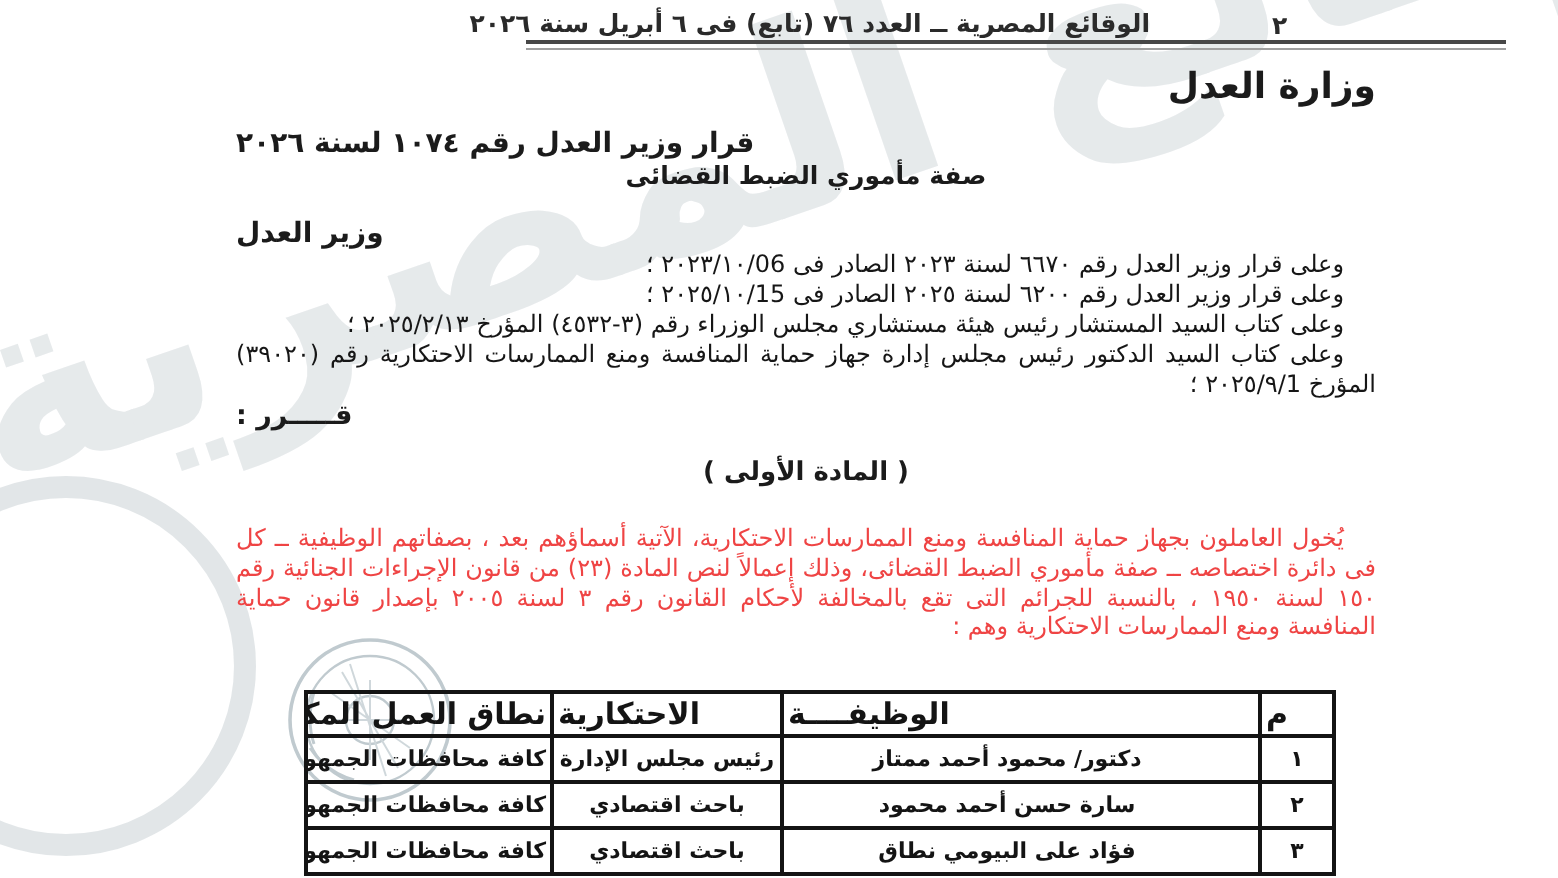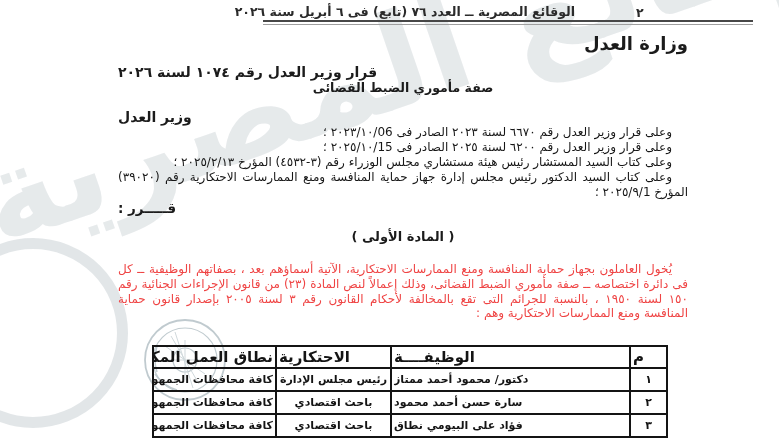--- a/index.html
+++ b/index.html
@@ -86,21 +86,21 @@
   .officials td,.officials th{
     border:2px solid #141414;
     overflow:hidden;white-space:nowrap;
   }
   .officials th{height:17px;font-size:15px;text-align:left;padding:1px 2px;}
   .officials td{height:19px;font-size:11px;text-align:center;padding:1px 2px;}
   .col-no{width:37px;}
   .col-name{width:239px;}
   .col-job{width:115px;}
   .col-scope{width:123px;}
-  .officials td.cell-name{text-align:left;padding-right:16px;border-radius:10px;}
+  .officials td.cell-name{text-align:center;padding-right:16px;border-radius:10px;}
 </style>
 </head>
 <body>
 
 <div class="page">
 
   <div class="wm-layer">
     <div class="wm-circle"></div>
     <div class="wm-callig">الوقائع المصرية</div>
     <svg class="wm-seal" width="88" height="88" viewBox="0 0 88 88">

